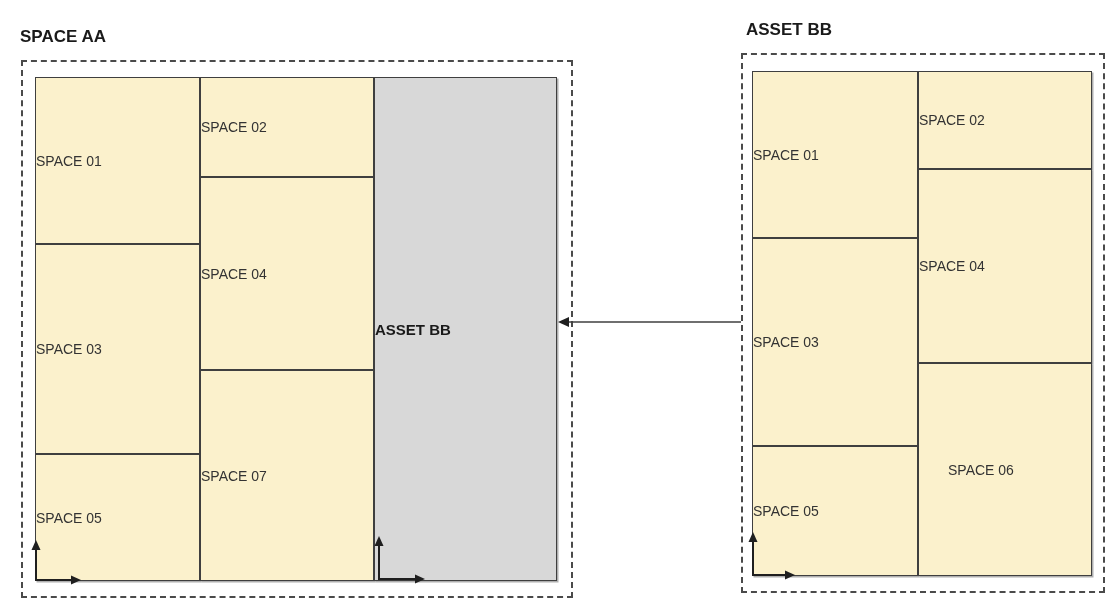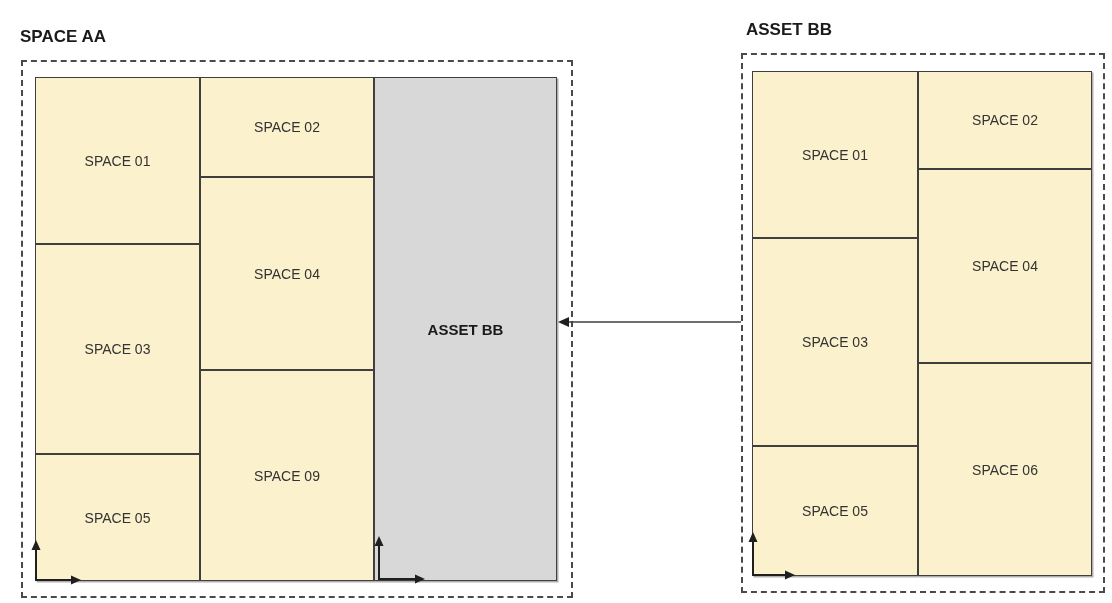--- a/index.html
+++ b/index.html
@@ -29,21 +29,21 @@
     background: transparent;
   }
   .cell {
     position: absolute;
     box-sizing: border-box;
     background: #fbf1cc;
     border: 1px solid #3f3f3f;
     box-shadow: 1.5px 1.5px 0 rgba(110,110,110,0.55);
     display: flex;
     align-items: center;
-    justify-content: center;
+    justify-content: flex-start;
   }
   .cell .cell-label {
     font-size: 14px;
     color: #333333;
     white-space: nowrap;
   }
   .cell.embedded {
     background: #d8d8d8;
   }
   .cell.embedded .cell-label {
@@ -79,21 +79,21 @@
     <span class="cell-label">SPACE 05</span>
   </div>
 
   <div class="cell" style="left:200px; top:77px; width:174px; height:100px;">
     <span class="cell-label">SPACE 02</span>
   </div>
   <div class="cell" style="left:200px; top:177px; width:174px; height:193px;">
     <span class="cell-label">SPACE 04</span>
   </div>
   <div class="cell" style="left:200px; top:370px; width:174px; height:211px;">
-    <span class="cell-label">SPACE 09</span>
+    <span class="cell-label">SPACE 07</span>
   </div>
 
   <div class="cell embedded" style="left:374px; top:77px; width:183px; height:504px;">
     <span class="cell-label">ASSET BB</span>
   </div>
 
   <div class="asset-title" style="left:746px; top:20px;">ASSET BB</div>
 
   <div class="dashed-box" style="left:741px; top:53px; width:364px; height:540px;"></div>
 
@@ -106,21 +106,21 @@
   <div class="cell" style="left:752px; top:446px; width:166px; height:130px;">
     <span class="cell-label">SPACE 05</span>
   </div>
 
   <div class="cell" style="left:918px; top:71px; width:174px; height:98px;">
     <span class="cell-label">SPACE 02</span>
   </div>
   <div class="cell" style="left:918px; top:169px; width:174px; height:194px;">
     <span class="cell-label">SPACE 04</span>
   </div>
-  <div class="cell" style="left:918px; top:363px; width:174px; height:213px;">
+  <div class="cell" style="left:918px; top:363px; width:174px; height:213px;padding-left:29px;">
     <span class="cell-label">SPACE 06</span>
   </div>
 
   <svg class="overlay" viewBox="0 0 1112 603">
 
     <g>
       <line x1="741" y1="322" x2="567" y2="322" stroke="#3f3f3f" stroke-width="1.5"></line>
       <polygon points="558,322 569,317 569,327" fill="#1f1f1f"></polygon>
     </g>
 

